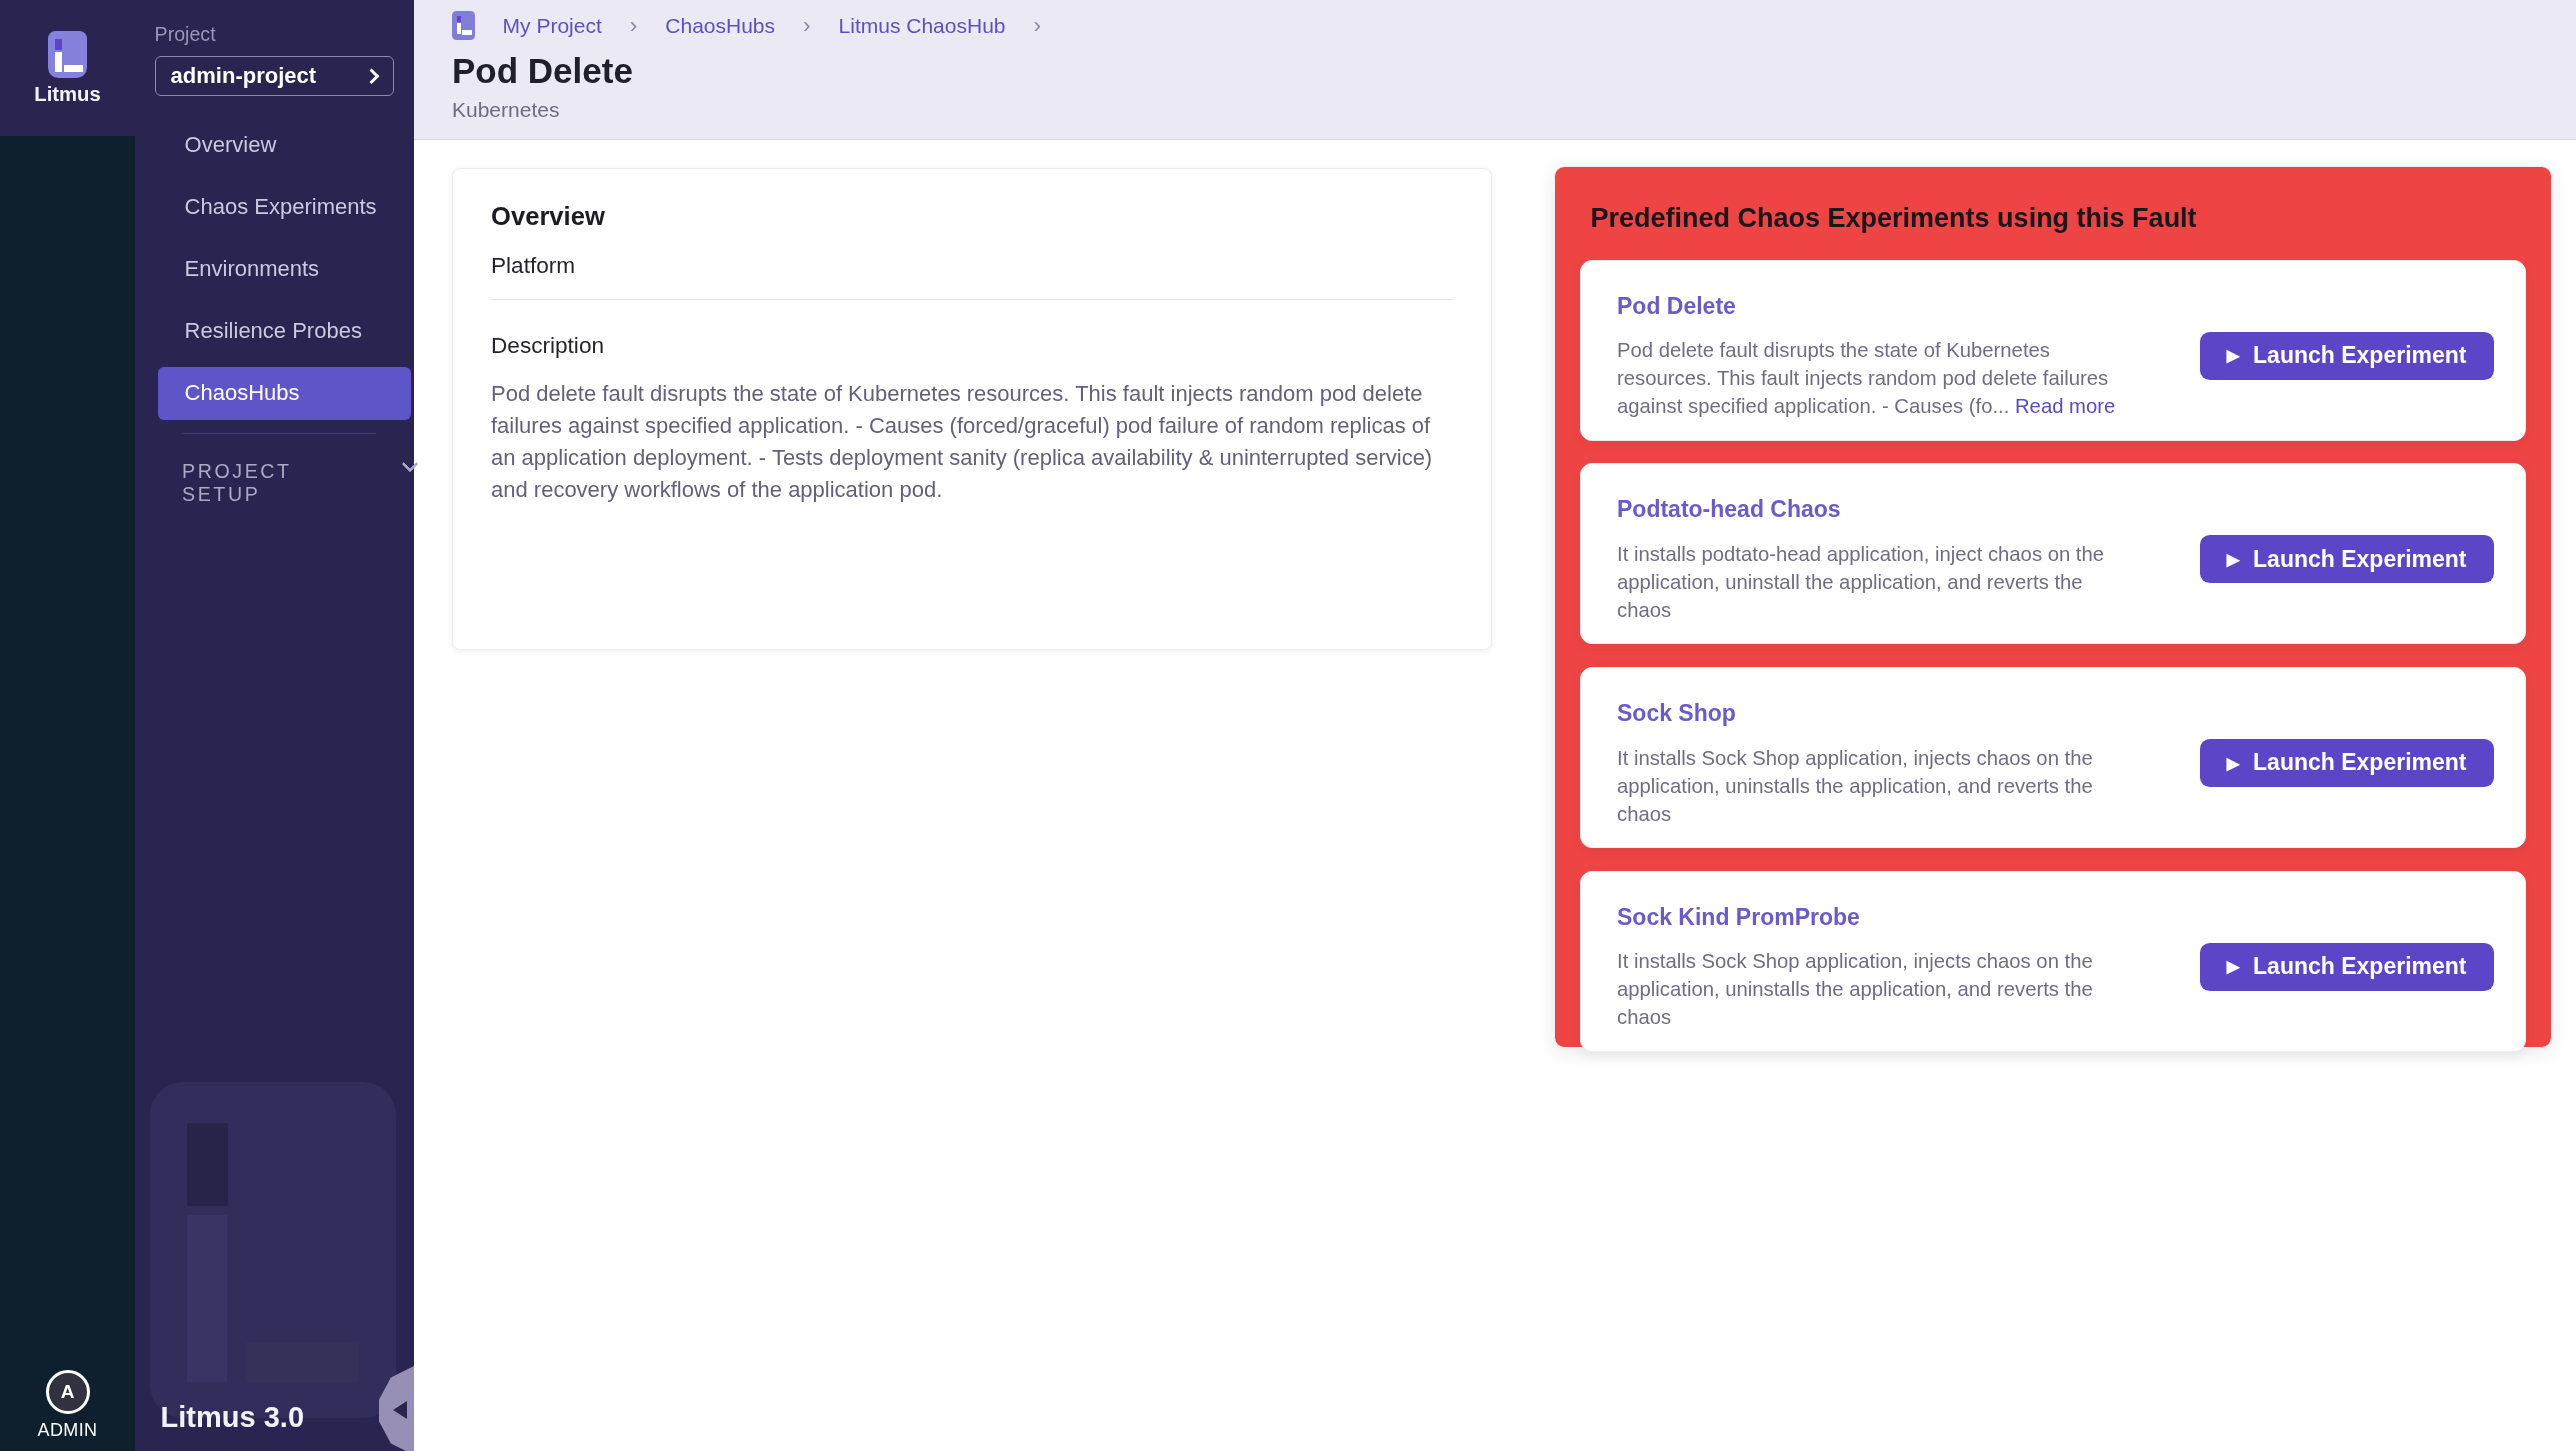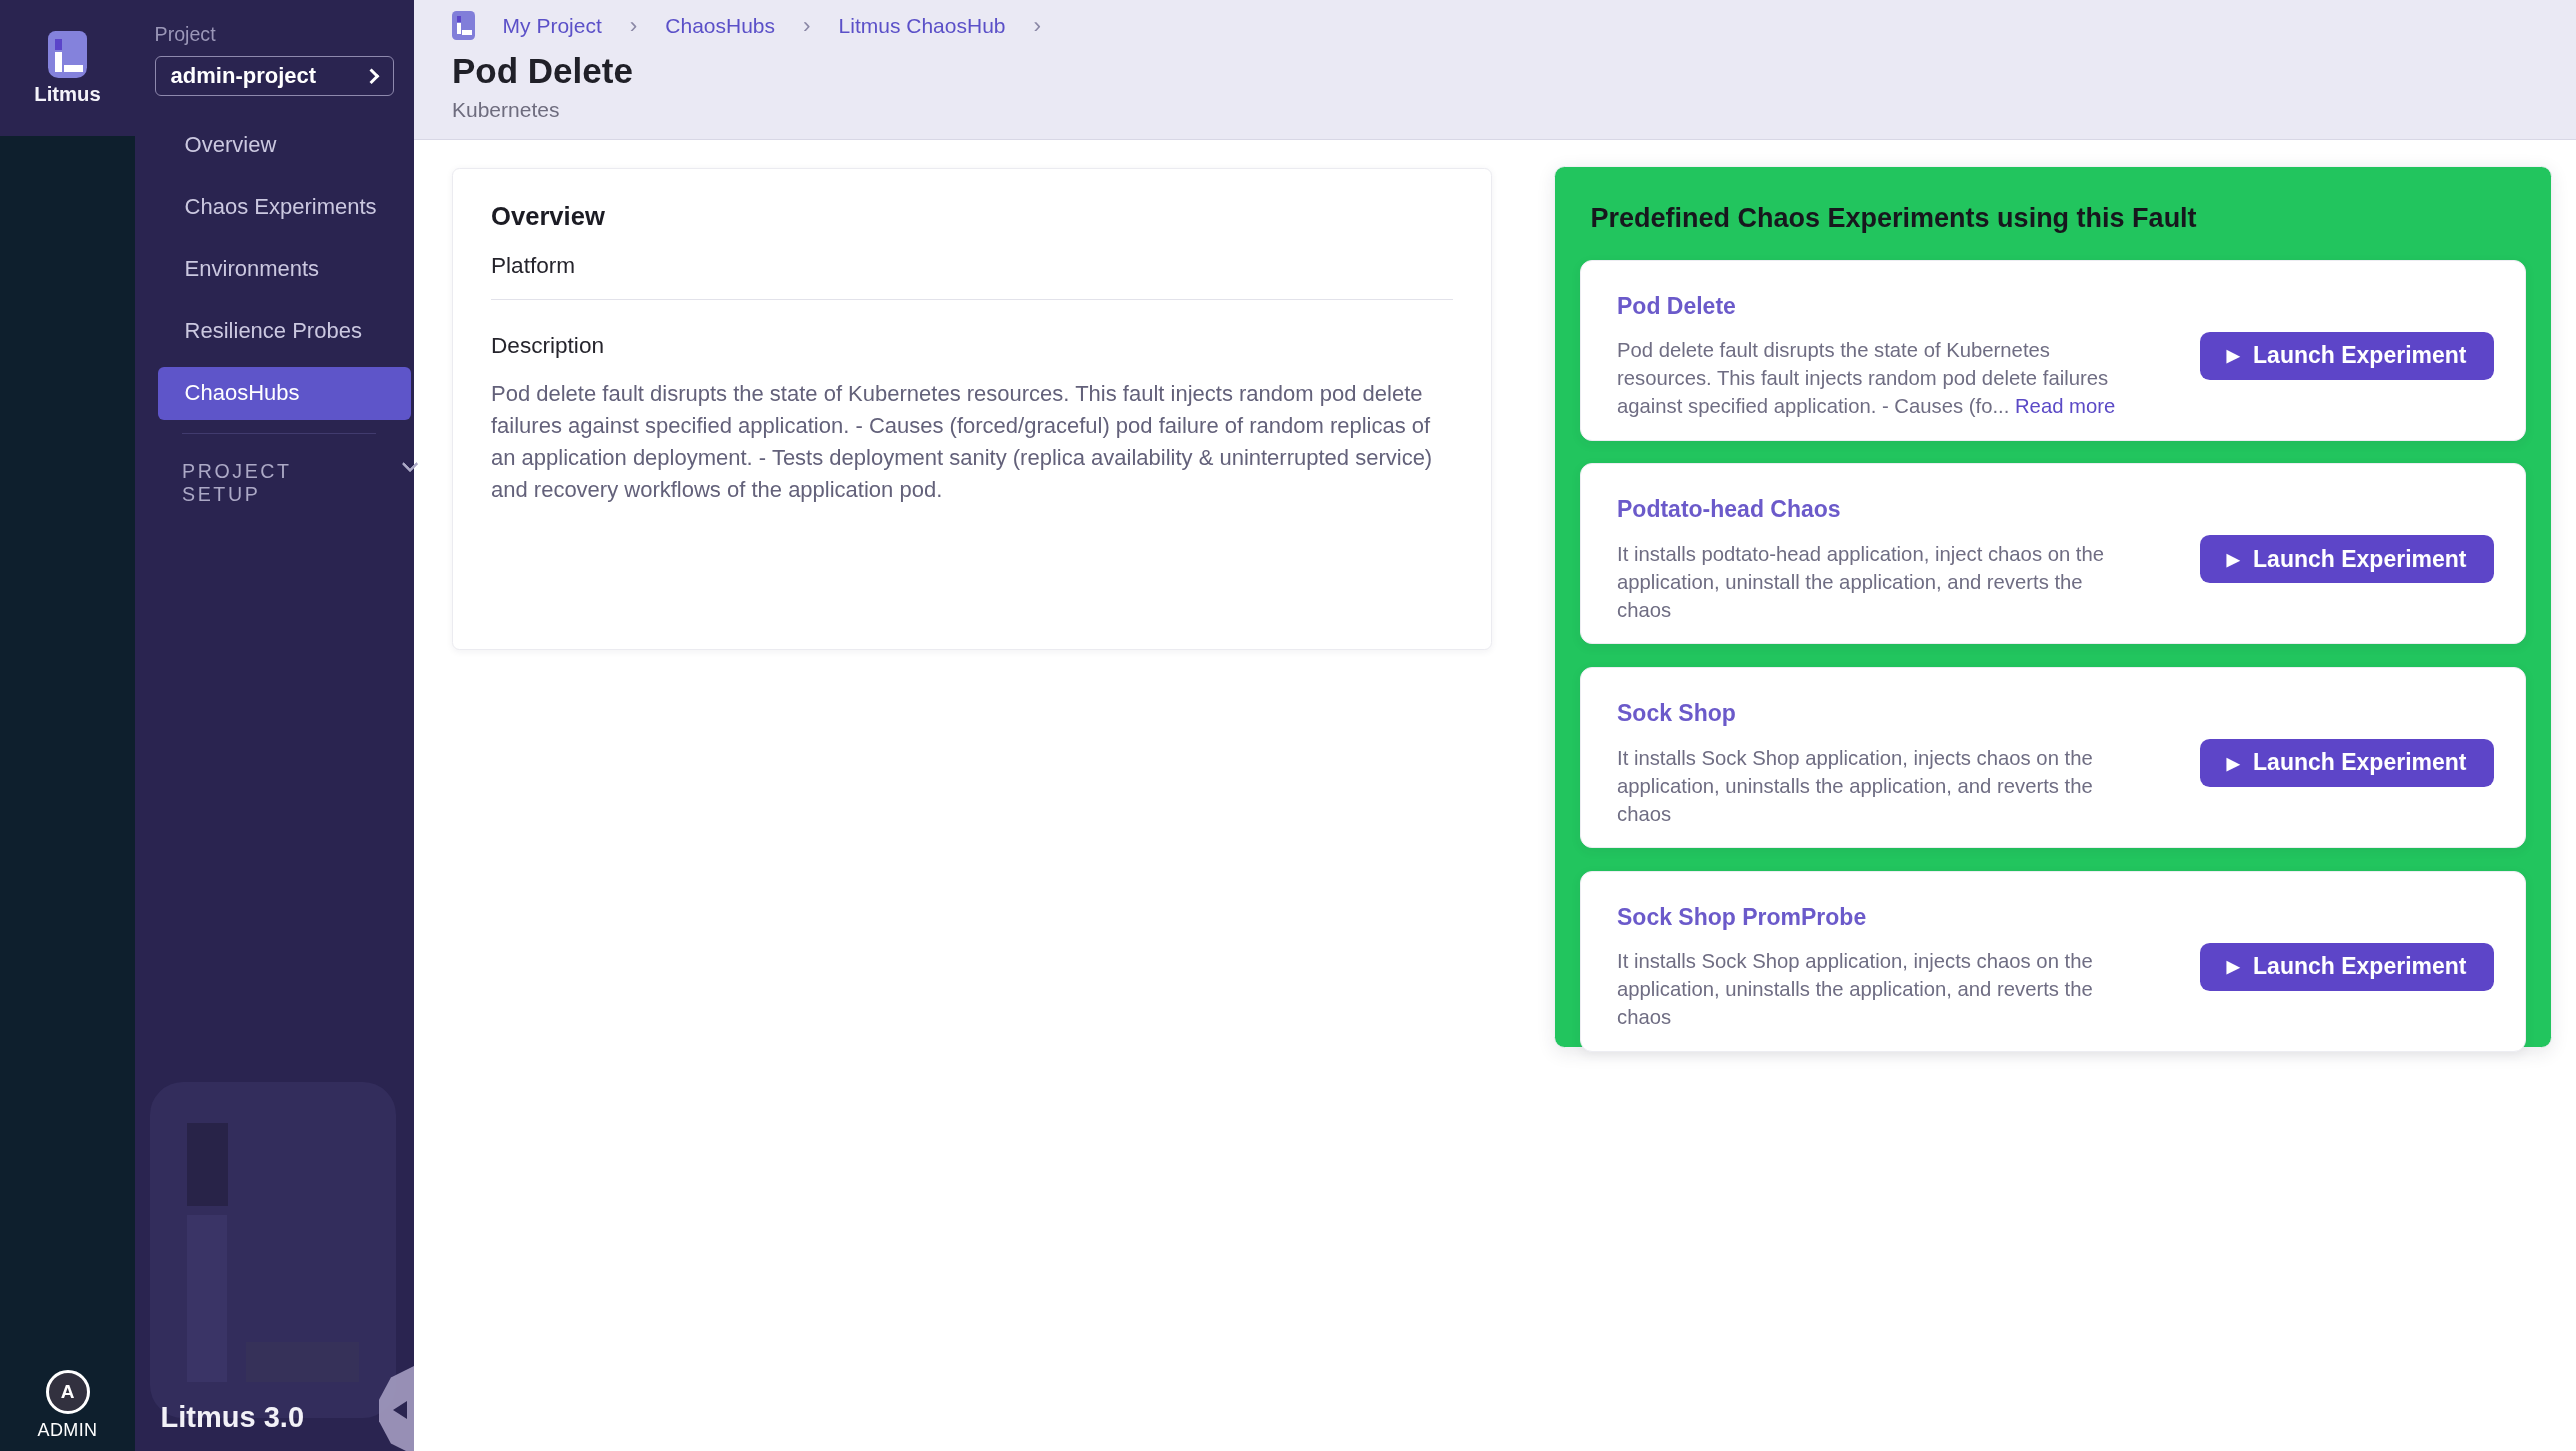--- a/index.html
+++ b/index.html
@@ -52,21 +52,21 @@
   
   .content { position:absolute; left:414px; top:142px; width:2162px; height:1310px; background:#ffffff; }
 
   .overview-card { position:absolute; left:38px; top:25.6px; width:1040px; height:482px; background:#ffffff; border:1.5px solid #ebebf0; border-radius:7.5px; box-shadow:0 1.5px 7.5px rgba(40,41,61,0.06); padding:33px 38px; }
   .overview-card h2 { font-size:25.6px; font-weight:700; color:#1c1c24; margin-bottom:22.6px; }
   .field-label { font-size:22.6px; color:#25242c; margin-bottom:19.6px; }
   .field-value { font-size:22px; color:#63617a; margin-bottom:33px; }
   .ov-divider { border:none; border-top:1.5px solid #e2e2ea; margin:0 0 33px 0; }
   .ov-desc { font-size:22px; color:#63617a; line-height:32px; }
 
-  .exp-panel { position:absolute; left:1140px; top:24px; width:998px; height:882px; background:#22c55e; border:1.5px solid #f0f0f4; border-radius:10.5px; box-shadow:0 4.5px 18px rgba(40,41,61,0.10); padding:19.6px 25px 0 25px; }
+  .exp-panel { position:absolute; left:1140px; top:24px; width:998px; height:882px; background:#ef4444; border:1.5px solid #f0f0f4; border-radius:10.5px; box-shadow:0 4.5px 18px rgba(40,41,61,0.10); padding:19.6px 25px 0 25px; }
   .exp-panel h2 { font-size:27px; font-weight:700; color:#17171d; margin:16.6px 0 25.6px 10.5px; }
   .cards { display:flex; flex-direction:column; gap:22.6px; }
   .exp-card { height:181px; border:1.5px solid #ededf2; border-radius:12px; box-shadow:0 3px 10.5px rgba(40,41,61,0.07); background:#ffffff; padding:32px 30px 0 36px; display:flex; justify-content:space-between; }
   .exp-card .card-title { font-size:23px; font-weight:600; color:#6b5aca; margin-bottom:16.6px; cursor:pointer; }
   .exp-card .card-desc { font-size:20.3px; color:#6f6d83; line-height:28px; width:519px; }
   .read-more { color:#5b4ac6; cursor:pointer; }
   .card-action { align-self:center; margin-top:-21px; padding-right:1.5px; }
   .launch-btn { display:inline-flex; align-items:center; gap:13.5px; height:48px; padding:0 27px; background:#5d45c8; color:#ffffff; border:none; border-radius:9.8px; font-family:"Liberation Sans",sans-serif; font-size:23px; font-weight:700; cursor:pointer; }
   .play-icon { font-size:16.6px; line-height:1; transform:translateY(0.8px); }
 </style>
@@ -188,21 +188,21 @@
               <div class="card-title">Sock Shop</div>
               <p class="card-desc"><span>It installs Sock Shop application, injects chaos on the application, uninstalls the application, and reverts the chaos</span></p>
             </div>
             <div class="card-action"><button class="launch-btn">
                 <span class="play-icon">▶</span>
                 <span>Launch Experiment</span>
               </button></div>
           </article>
           <article class="exp-card">
             <div>
-              <div class="card-title">Sock Shop PromProbe</div>
+              <div class="card-title">Sock Kind PromProbe</div>
               <p class="card-desc"><span>It installs Sock Shop application, injects chaos on the application, uninstalls the application, and reverts the chaos</span></p>
             </div>
             <div class="card-action"><button class="launch-btn">
                 <span class="play-icon">▶</span>
                 <span>Launch Experiment</span>
               </button></div>
           </article>
         </div>
     </section>
 

